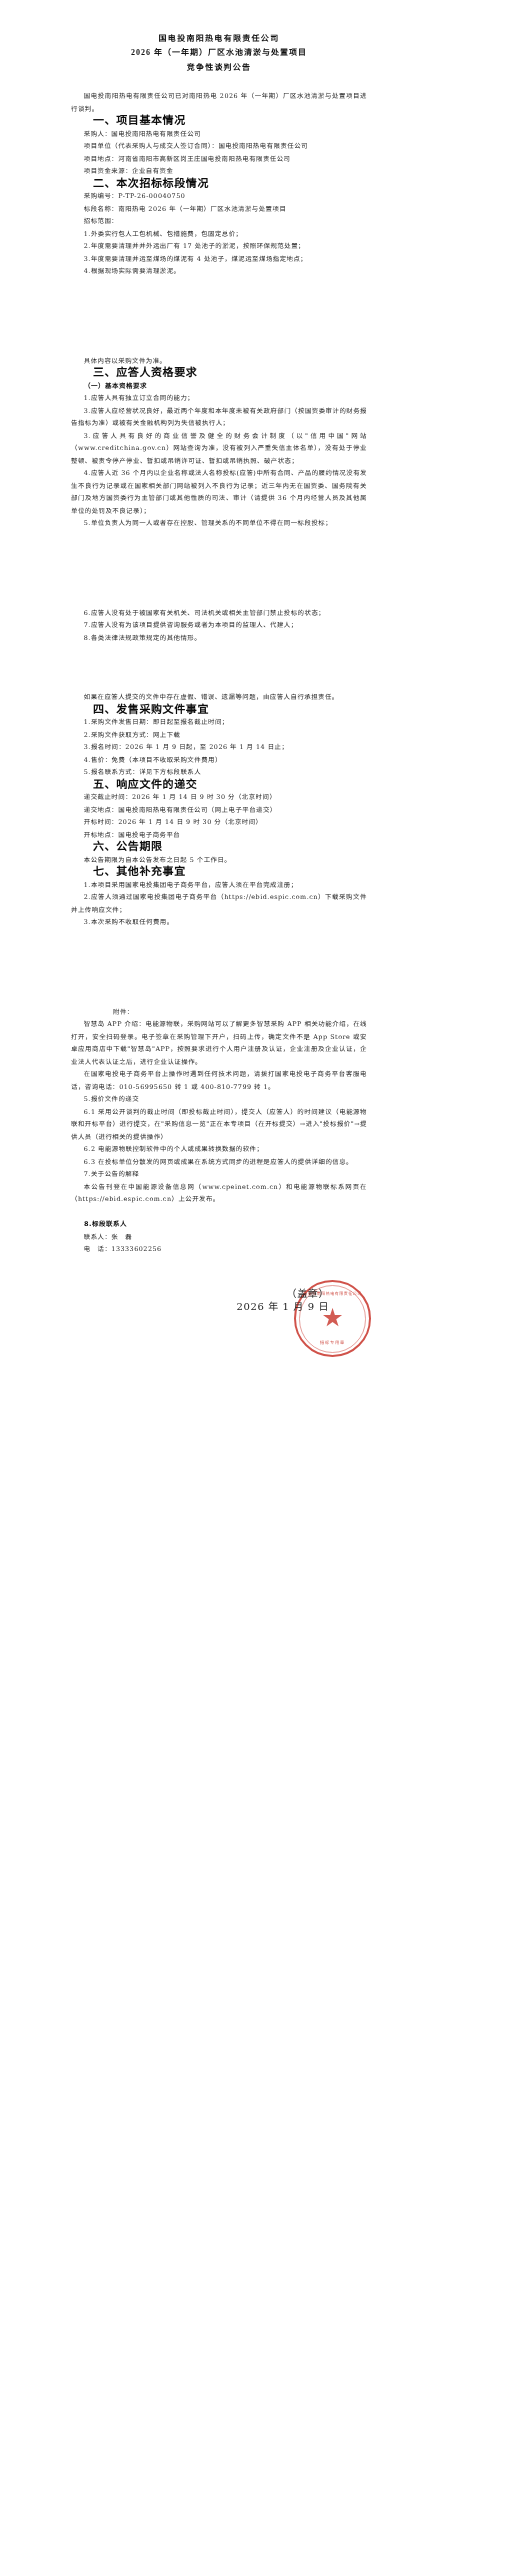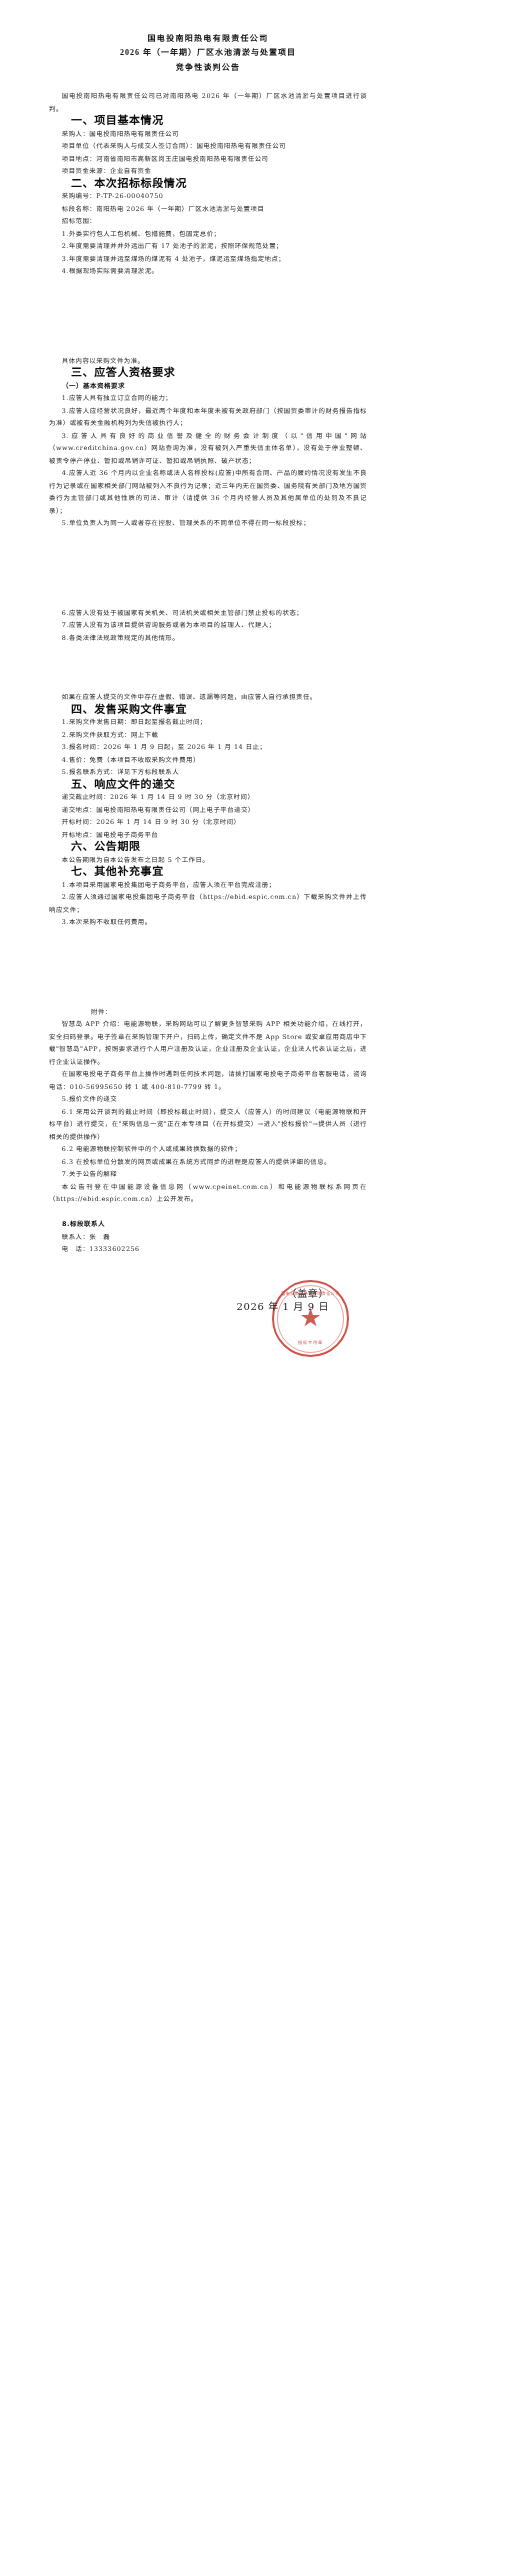--- a/index.html
+++ b/index.html
@@ -17,21 +17,21 @@
     position: relative;
     width: 528px;
     height: 3165px;
     margin: 0 auto;
     background: #ffffff;
     overflow: hidden;
     box-sizing: border-box;
   }
   .doc {
     position: relative;
-    padding: 32px 49px 0 49px;
+    padding: 32px 49px 0 71px;
     box-sizing: border-box;
     width: 416px;
   }
 
   
   .title-block {
     text-align: center;
     margin-bottom: 7.2px;
   }
   .doc-title {

